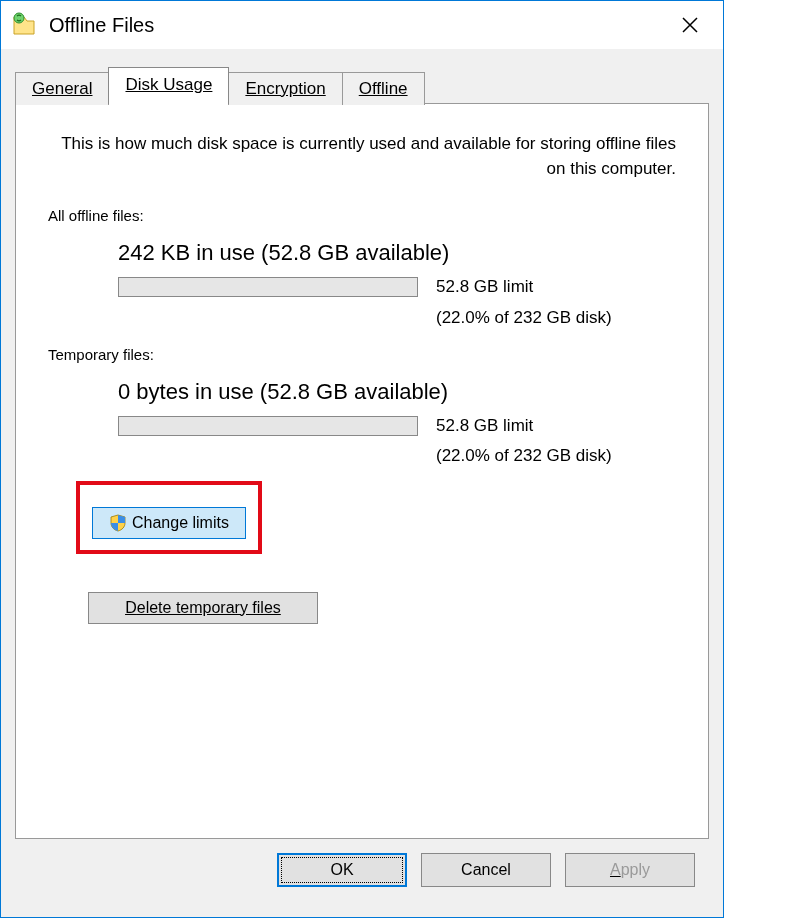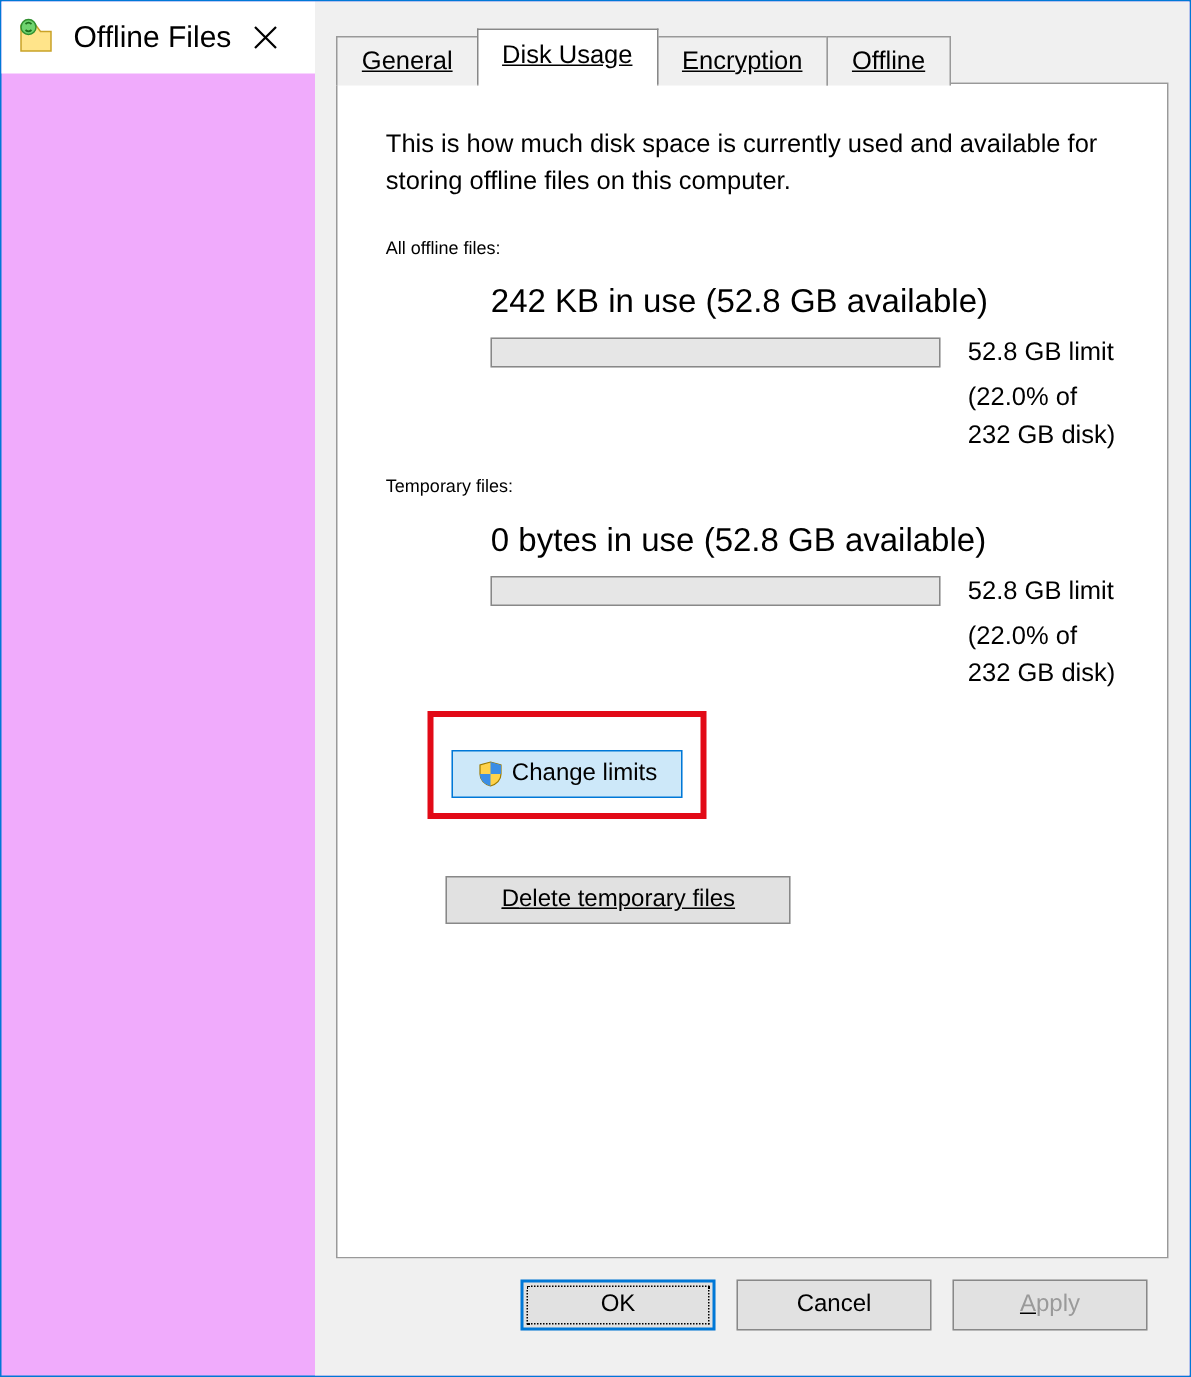--- a/index.html
+++ b/index.html
@@ -5,26 +5,26 @@
   * { box-sizing: border-box; }
   body {
     margin: 0;
     padding: 0;
     font-family: "Segoe UI", Tahoma, sans-serif;
     font-size: 16px;
     background: #fff;
     color: #000;
   }
   .window {
-    width: 794px;
+    width: 724px;
     height: 918px;
     border: 1px solid #0078d7;
-    background: #f0abfc;
-    display: flex;
-    flex-direction: row;
+    background: #c2410c;
+    display: flex;
+    flex-direction: column;
   }
   .titlebar {
     height: 48px;
     display: flex;
     align-items: center;
     padding: 0 10px;
     background: #fff;
   }
   .titlebar .icon {
     width: 26px;
@@ -88,22 +88,22 @@
     margin-top: 3px;
   }
   .tabpanel {
     flex: 1;
     background: #fff;
     border: 1px solid #999;
     padding: 28px 32px 20px 32px;
     font-size: 17px;
     line-height: 1.45;
   }
-  .desc { margin-bottom: 24px; font-size: 17px;}
-  .section-label { margin: 14px 0 10px 0; font-size: 12px; }
+  .desc { margin-bottom: 24px; font-size: 17px; text-align: right;}
+  .section-label { margin: 14px 0 10px 0; font-size: 15px; }
   .usage-line { margin-left: 70px; margin-bottom: 6px; font-size: 22px; }
   .progress-row {
     margin-left: 70px;
     display: flex;
     align-items: center;
     margin-bottom: 6px;
   }
   .progress-bar {
     width: 300px;
     height: 20px;

